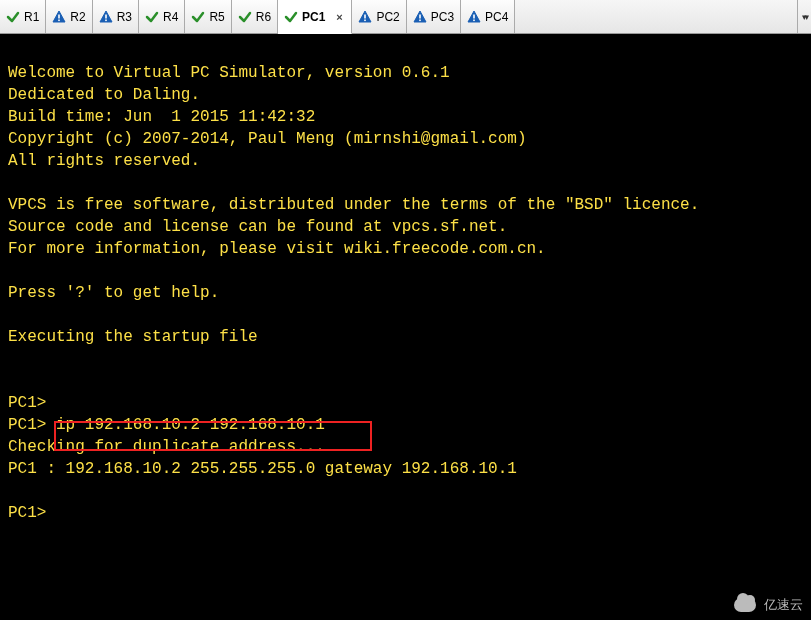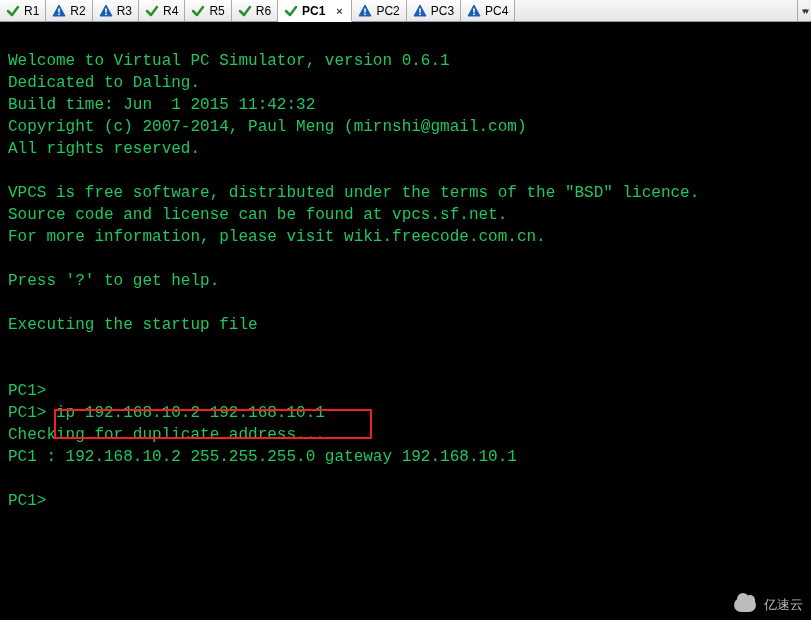--- a/index.html
+++ b/index.html
@@ -8,21 +8,21 @@
     height: 620px;
     background: #fff;
     font-family: Tahoma, Arial, sans-serif;
     font-size: 12px;
     position: relative;
     overflow: hidden;
   }
   .tabbar {
     display: flex;
     align-items: stretch;
-    height: 22px;
+    height: 34px;
     background: linear-gradient(#f6f6f6,#e6e6e6);
     border-bottom: 1px solid #999;
     user-select: none;
   }
   .tab {
     display: flex;
     align-items: center;
     gap: 4px;
     padding: 2px 6px;
     border-right: 1px solid #aaa;
@@ -60,21 +60,21 @@
     background: #000;
     width: 811px;
     height: 598px;
     padding: 6px 8px;
     position: relative;
   }
   .terminal {
     font-family: "Courier New", monospace;
     font-size: 16px;
     line-height: 22px;
-    color: #22c55e;
+    color: #fde047;
     white-space: pre;
   }
   .highlight-box {
     position: absolute;
     border: 2px solid #e22;
     pointer-events: none;
   }
   .watermark {
     position: absolute;
     right: 8px;

